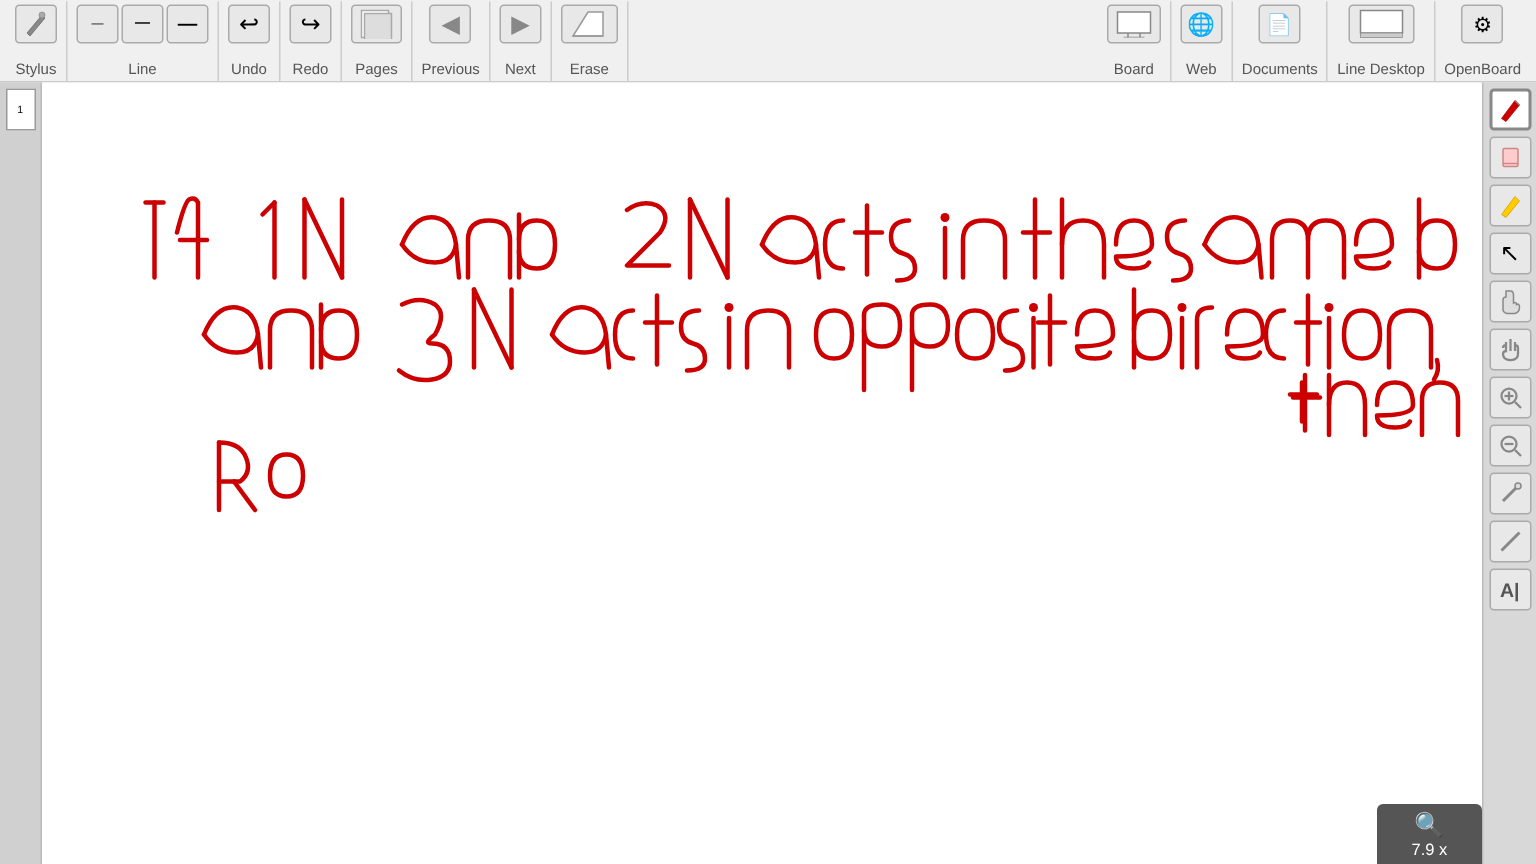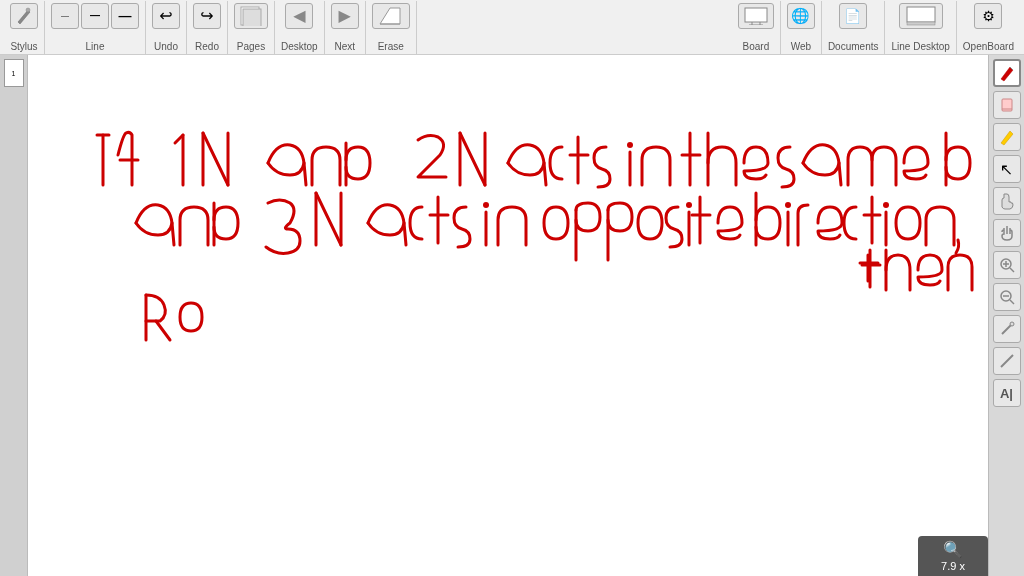--- a/index.html
+++ b/index.html
@@ -227,21 +227,21 @@
         </svg>
       </div>
     </div>
     <span class="tool-label">Pages</span>
   </div>
 
   <div class="tool-group">
     <div class="tool-group-row">
       <div class="tool-btn" style="font-size:16px; color:#888;">◀</div>
     </div>
-    <span class="tool-label">Desktop</span>
+    <span class="tool-label">Previous</span>
   </div>
 
   <div class="tool-group">
     <div class="tool-group-row">
       <div class="tool-btn" style="font-size:16px; color:#888;">▶</div>
     </div>
     <span class="tool-label">Next</span>
   </div>
 
   <div class="tool-group">

